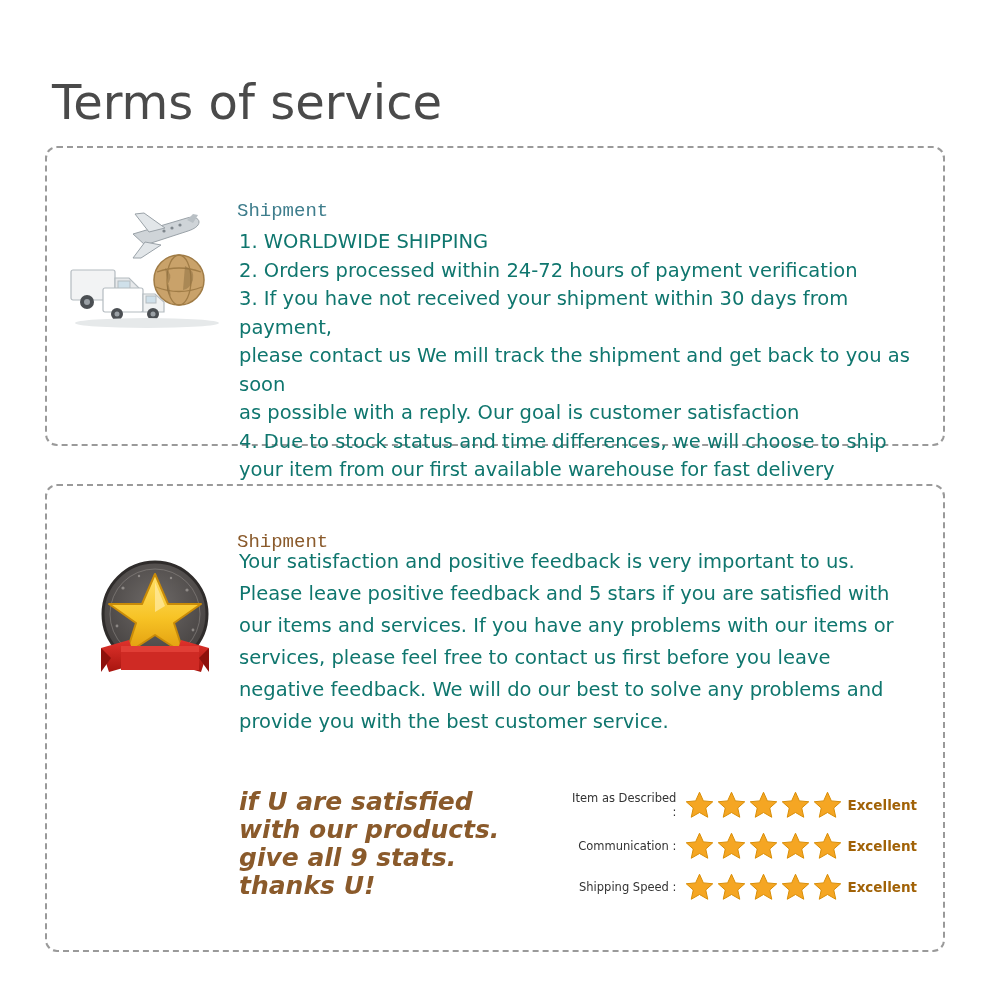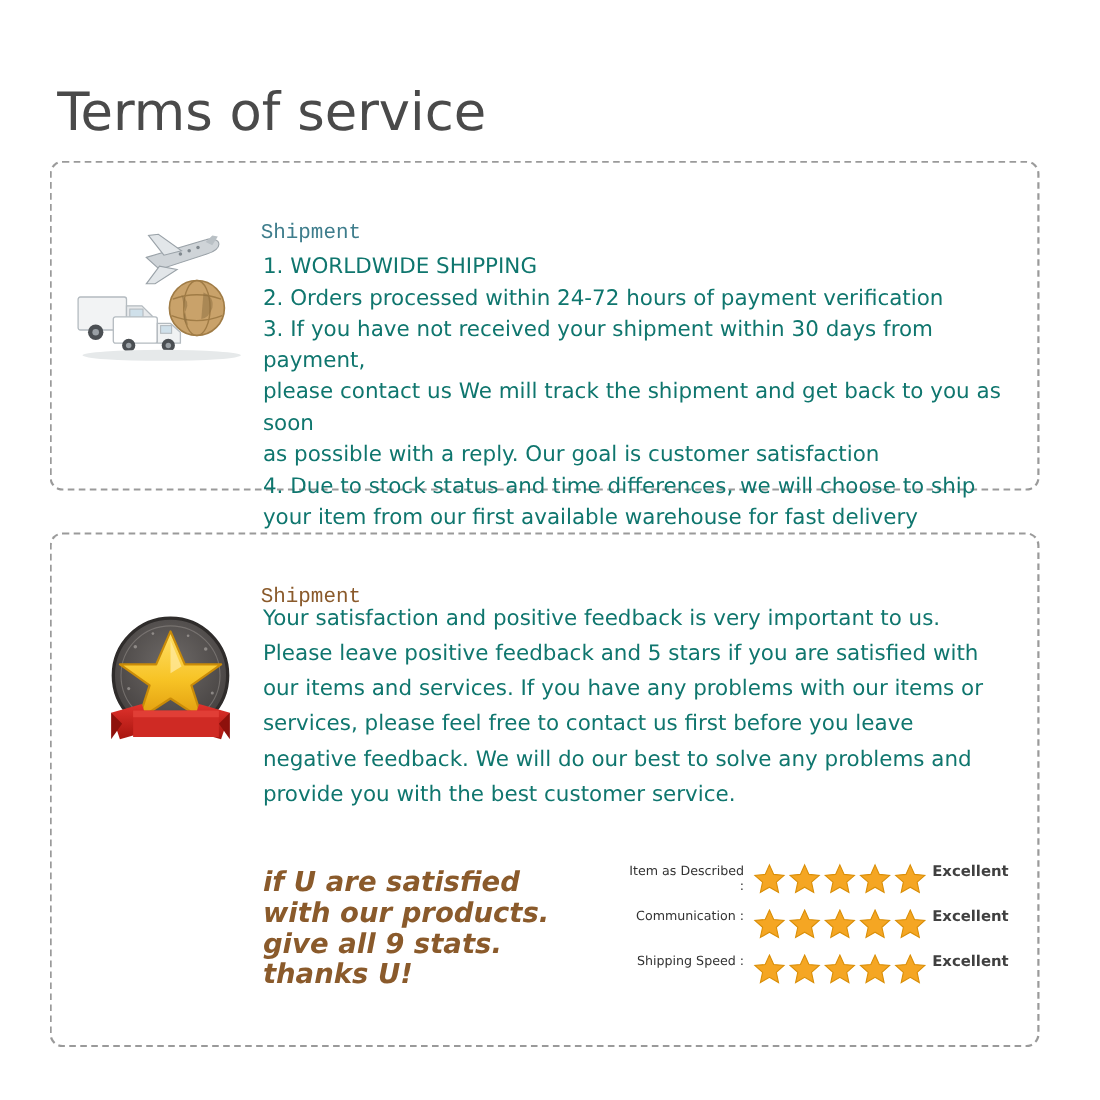--- a/index.html
+++ b/index.html
@@ -119,40 +119,40 @@
 
   
   .ratings {
     position: absolute;
     left: 520px;
     top: 298px;
     width: 350px;
   }
   .rating-row {
     display: flex;
-    align-items: flex-start;
+    align-items: center;
     height: 41px;
   }
   .rating-label {
     width: 112px;
     text-align: right;
     font-size: 11.5px;
     color: #333;
     padding-right: 8px;
     font-family: "DejaVu Sans", sans-serif;
   }
   .rating-stars {
     display: flex;
     gap: 1px;
   }
   .rating-word {
     margin-left: 4px;
     font-size: 13.5px;
     font-weight: bold;
-    color: #404040;
+    color: #a16207;
     font-family: "DejaVu Sans", sans-serif;
   }
   .star-svg { display: block; }
 </style>
 </head>
 <body>
 
 <div class="page">
 
   <h1 class="page-title">Terms of service</h1>

